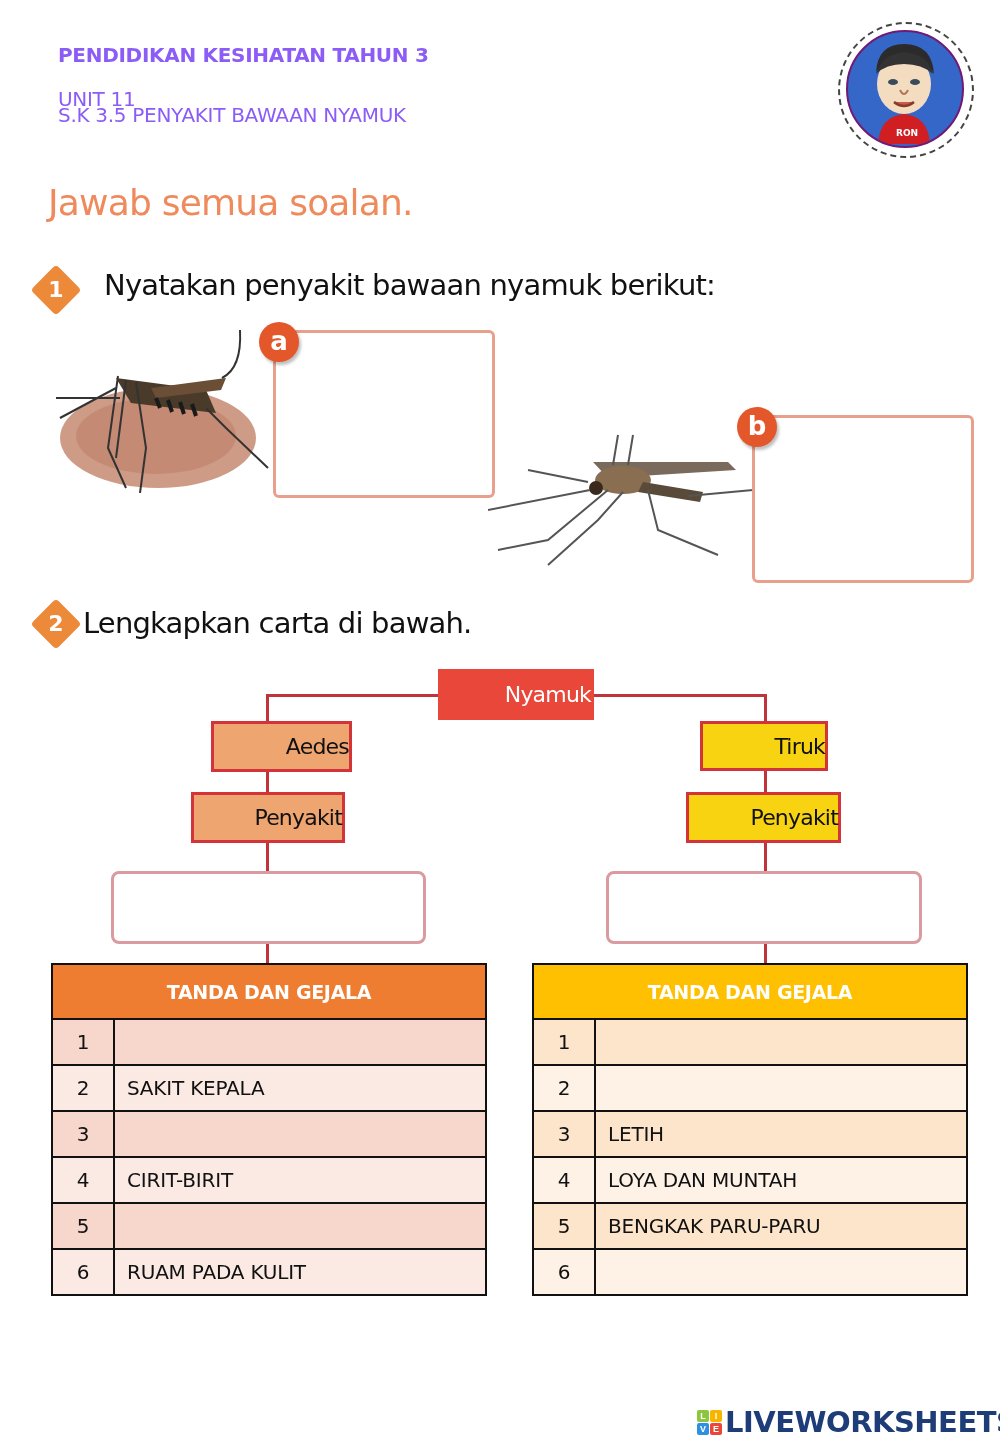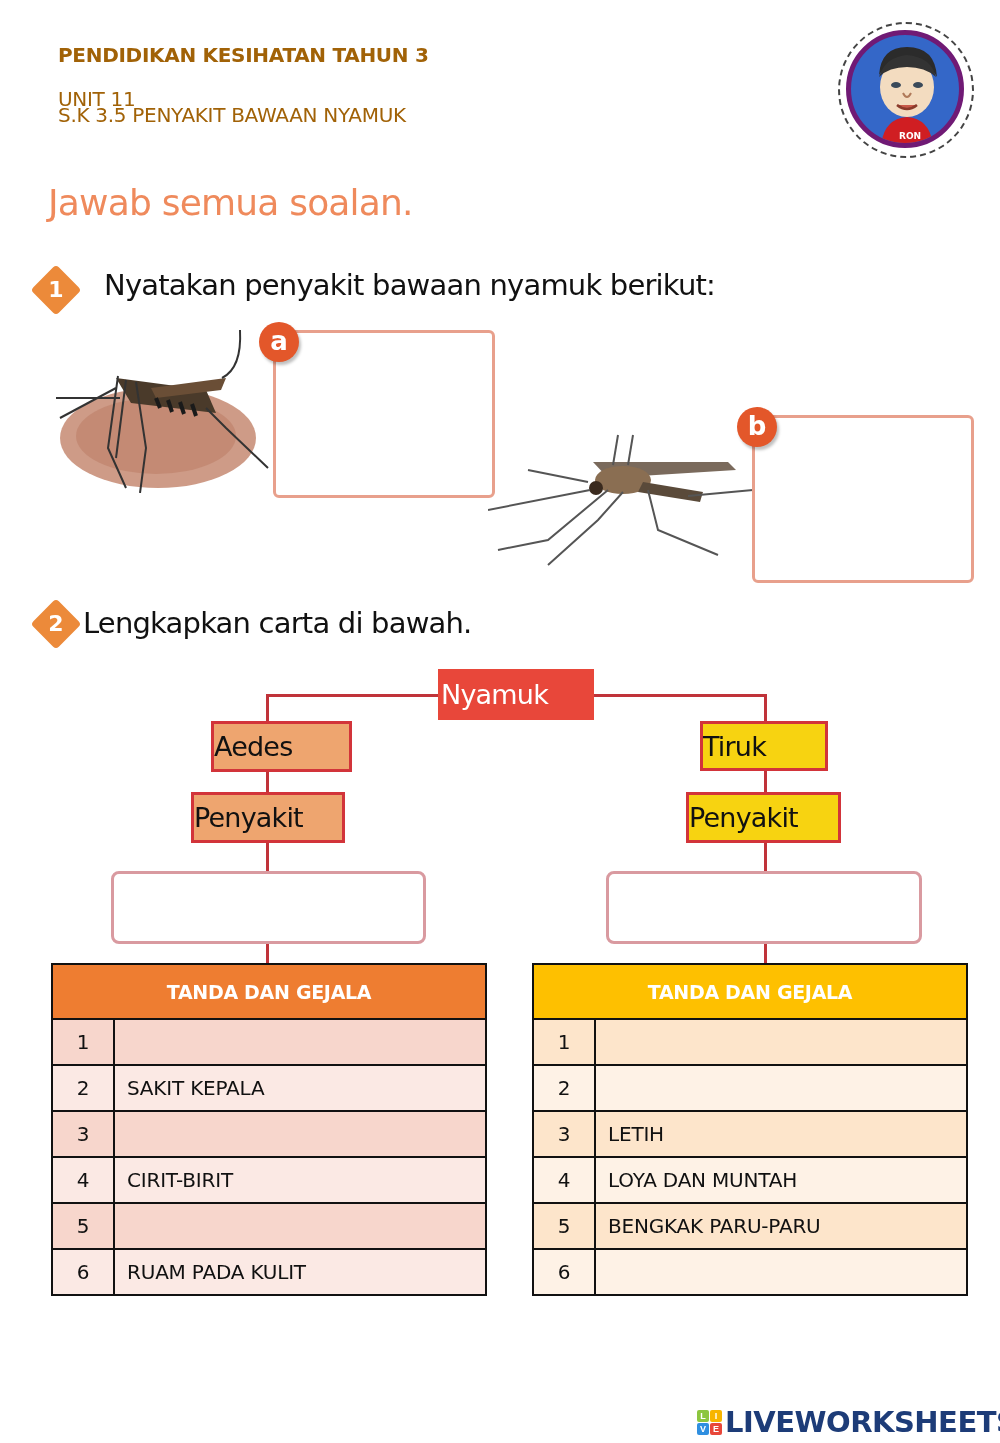--- a/index.html
+++ b/index.html
@@ -1,29 +1,29 @@
 <!DOCTYPE html>
 <html><head>
 <meta charset="utf-8">
 <style>
   html, body { margin:0; padding:0; background:#ffffff; }
   body { width:1000px; height:1443px; position:relative; overflow:hidden; font-family:"Liberation Sans", sans-serif; color:#111; }
   .abs { position:absolute; }
-  .hdr { left:58px; font-size:20px; line-height:30px; color:#a16207; font-family:"DejaVu Sans", sans-serif; letter-spacing:-0.3px; }
+  .hdr { left:58px; font-size:20px; line-height:30px; color:#8b5cf6; font-family:"DejaVu Sans", sans-serif; letter-spacing:-0.3px; }
   .hdr.bold { font-weight:bold; }
   .avatar-wrap { left:838px; top:22px; width:132px; height:132px; border:2px dashed #444; border-radius:50%; }
-  .avatar { left:846px; top:30px; width:118px; height:118px; border-radius:50%; background:#3467c8; border:5px solid #701a75; box-sizing:border-box; overflow:hidden; }
+  .avatar { left:846px; top:30px; width:118px; height:118px; border-radius:50%; background:#3467c8; border:2px solid #701a75; box-sizing:border-box; overflow:hidden; }
   .instr { left:48px; top:182px; font-size:36px; color:#ef8a5c; font-family:"DejaVu Sans", sans-serif; letter-spacing:-0.8px; }
   .qnum { width:36px; height:36px; background:#ec8a3a; transform:rotate(45deg); border-radius:4px; }
   .qnum-text { width:36px; height:36px; color:#fff; font-weight:bold; font-size:22px; text-align:center; line-height:36px; font-family:"DejaVu Sans", sans-serif; }
   .qtext { font-size:29px; color:#111; font-family:"DejaVu Sans", sans-serif; letter-spacing:-0.8px; }
   .answer-box { border:3px solid #e8a08c; border-radius:6px; background:#fff; box-sizing:border-box; }
   .label-badge { width:40px; height:40px; border-radius:50%; background:#e3572a; color:#fff; font-weight:bold; font-size:26px; text-align:center; line-height:38px; font-family:"DejaVu Sans", sans-serif; box-shadow:2px 3px 3px rgba(0,0,0,0.25); }
   .line { background:#c0333a; }
-  .node { box-sizing:border-box; border:3px solid #d2343a; text-align:left; font-family:"DejaVu Sans", sans-serif; font-size:27px; letter-spacing:-0.8px; }
+  .node { box-sizing:border-box; border:3px solid #d2343a; text-align:right; font-family:"DejaVu Sans", sans-serif; font-size:22px; letter-spacing:-0.8px; }
   .node.root { background:#e8473a; color:#fff; border-color:#e8473a; }
   .node.aedes { background:#eea56f; color:#111; }
   .node.tiruk { background:#f7d311; color:#111; }
   .empty-node { border:3px solid #d99aa0; border-radius:8px; background:#fff; box-sizing:border-box; }
   table.sym { border-collapse:collapse; position:absolute; font-family:"DejaVu Sans", sans-serif; }
   table.sym td, table.sym th { border:2px solid #111; padding:0; }
   table.sym th { height:53px; color:#fff; font-size:19px; font-weight:bold; letter-spacing:-0.3px; }
   table.sym td { height:44px; font-size:20px; color:#111; letter-spacing:-0.2px; }
   table.sym td.num { width:60px; text-align:center; }
   table.sym td.txt { padding-left:12px; }

